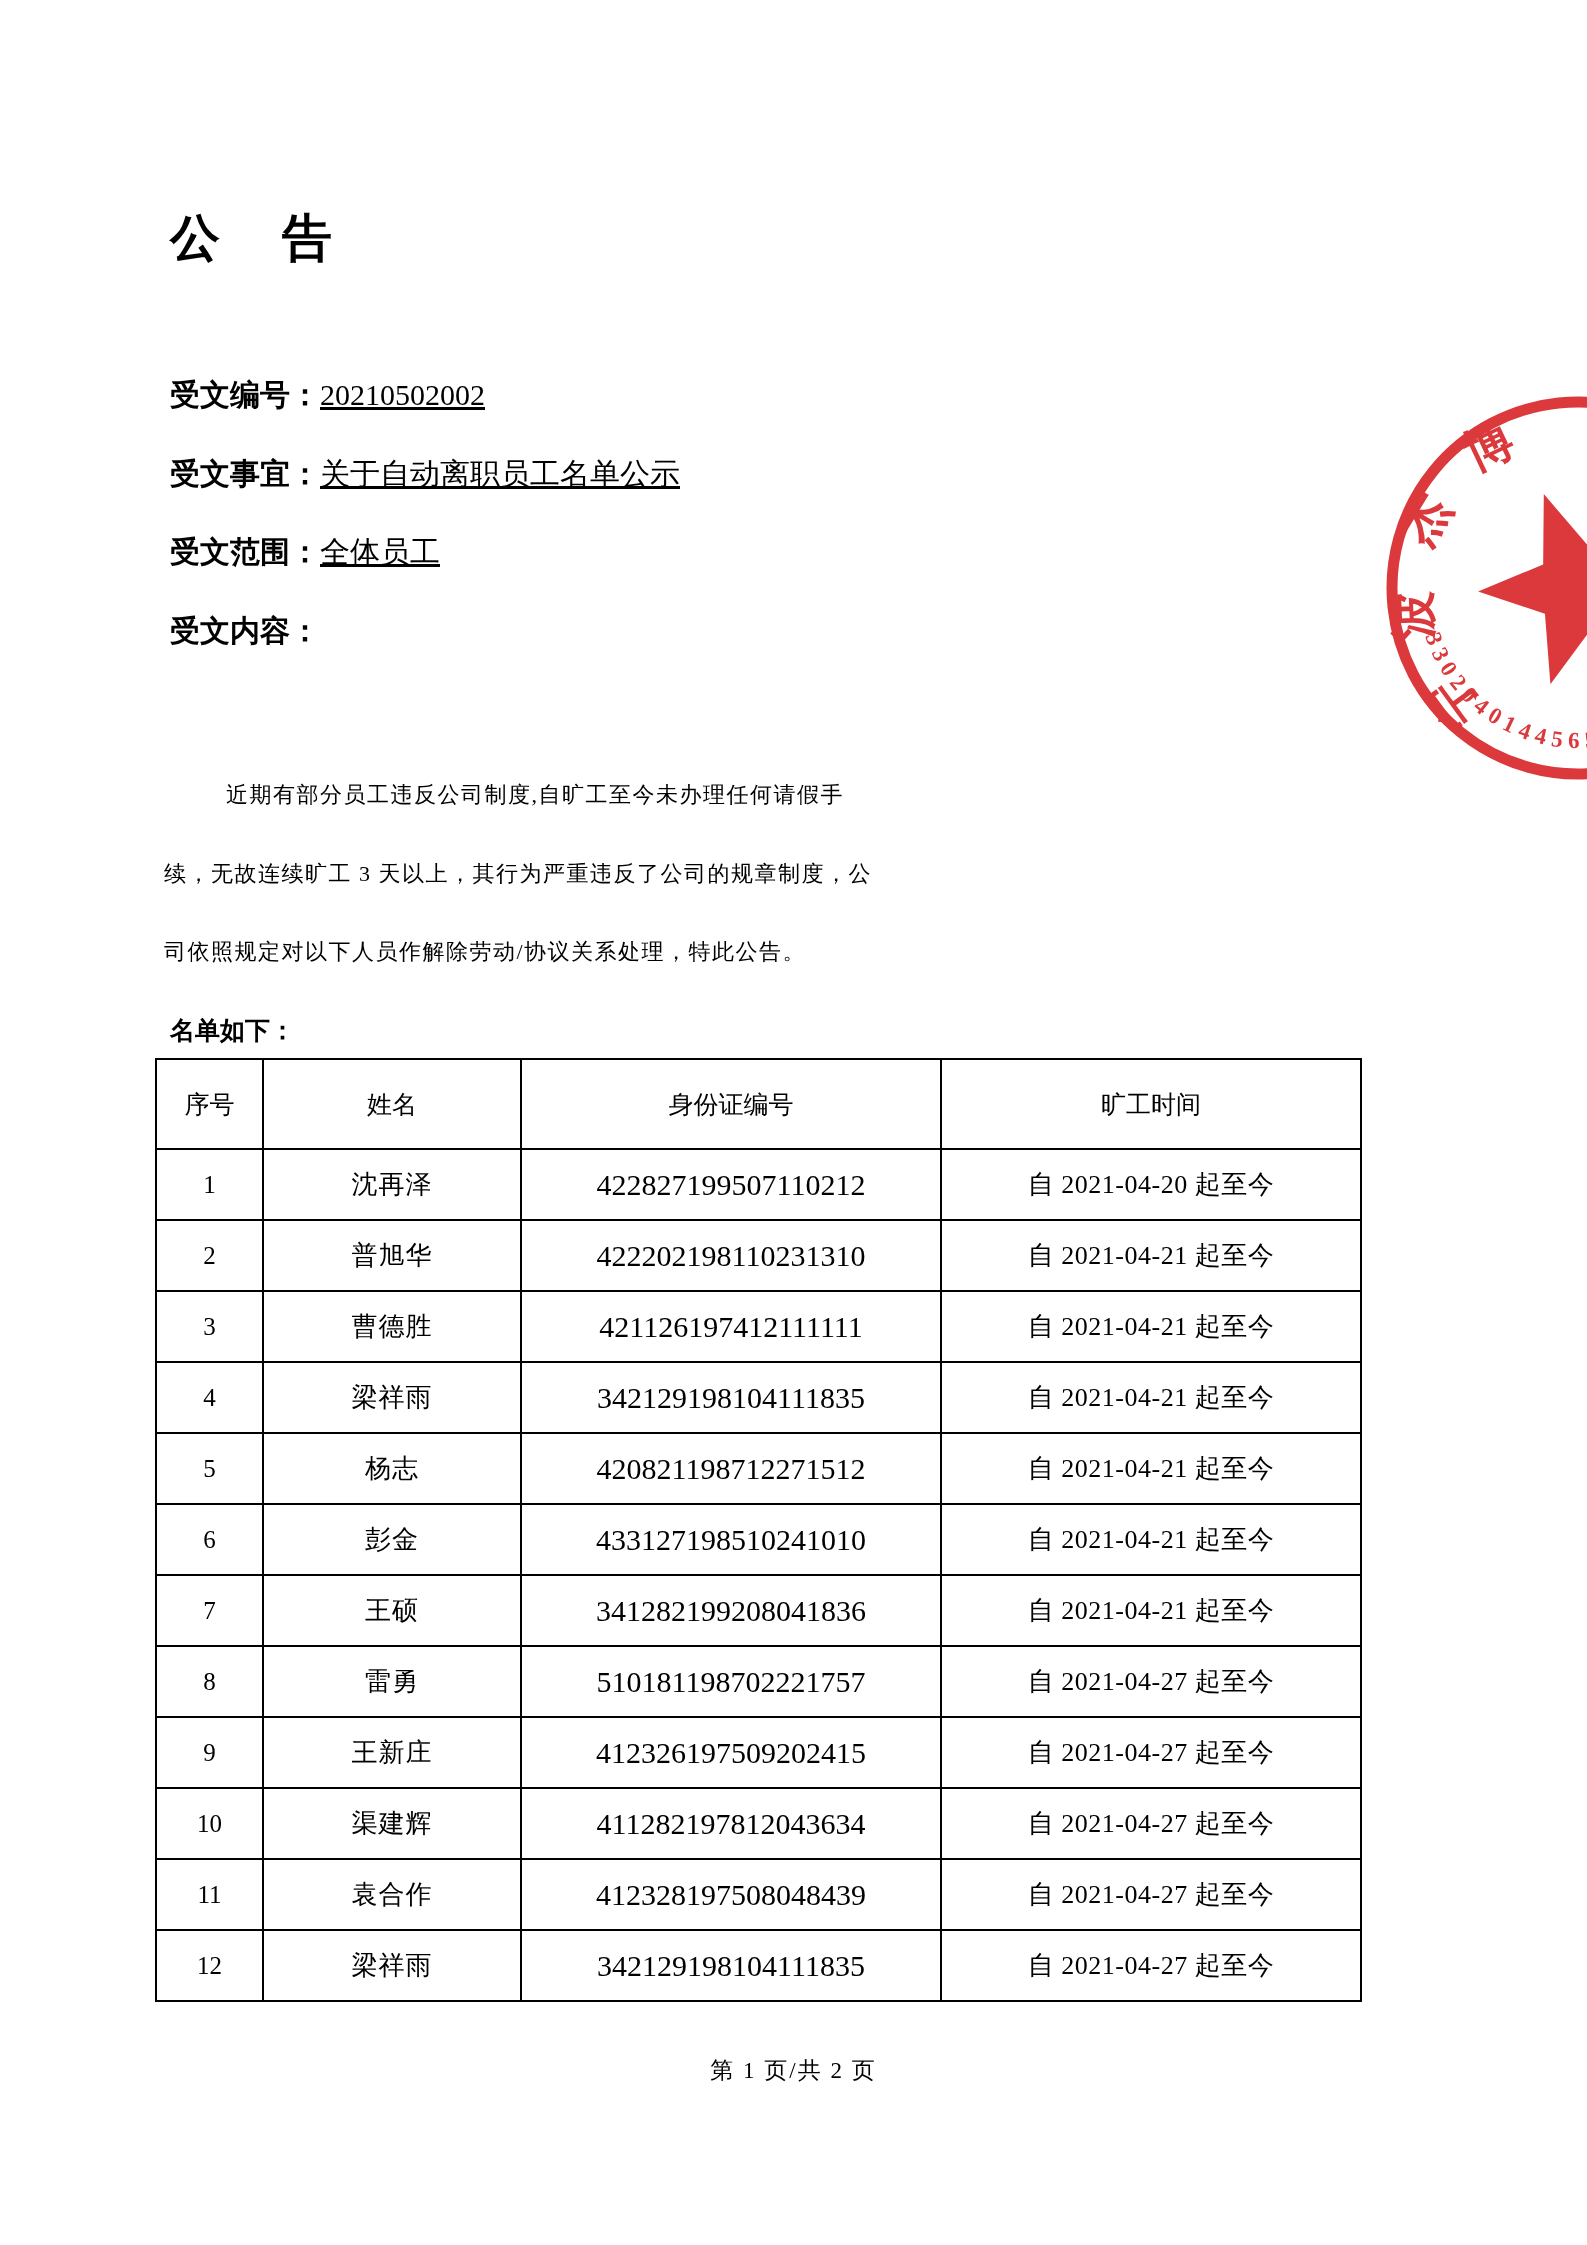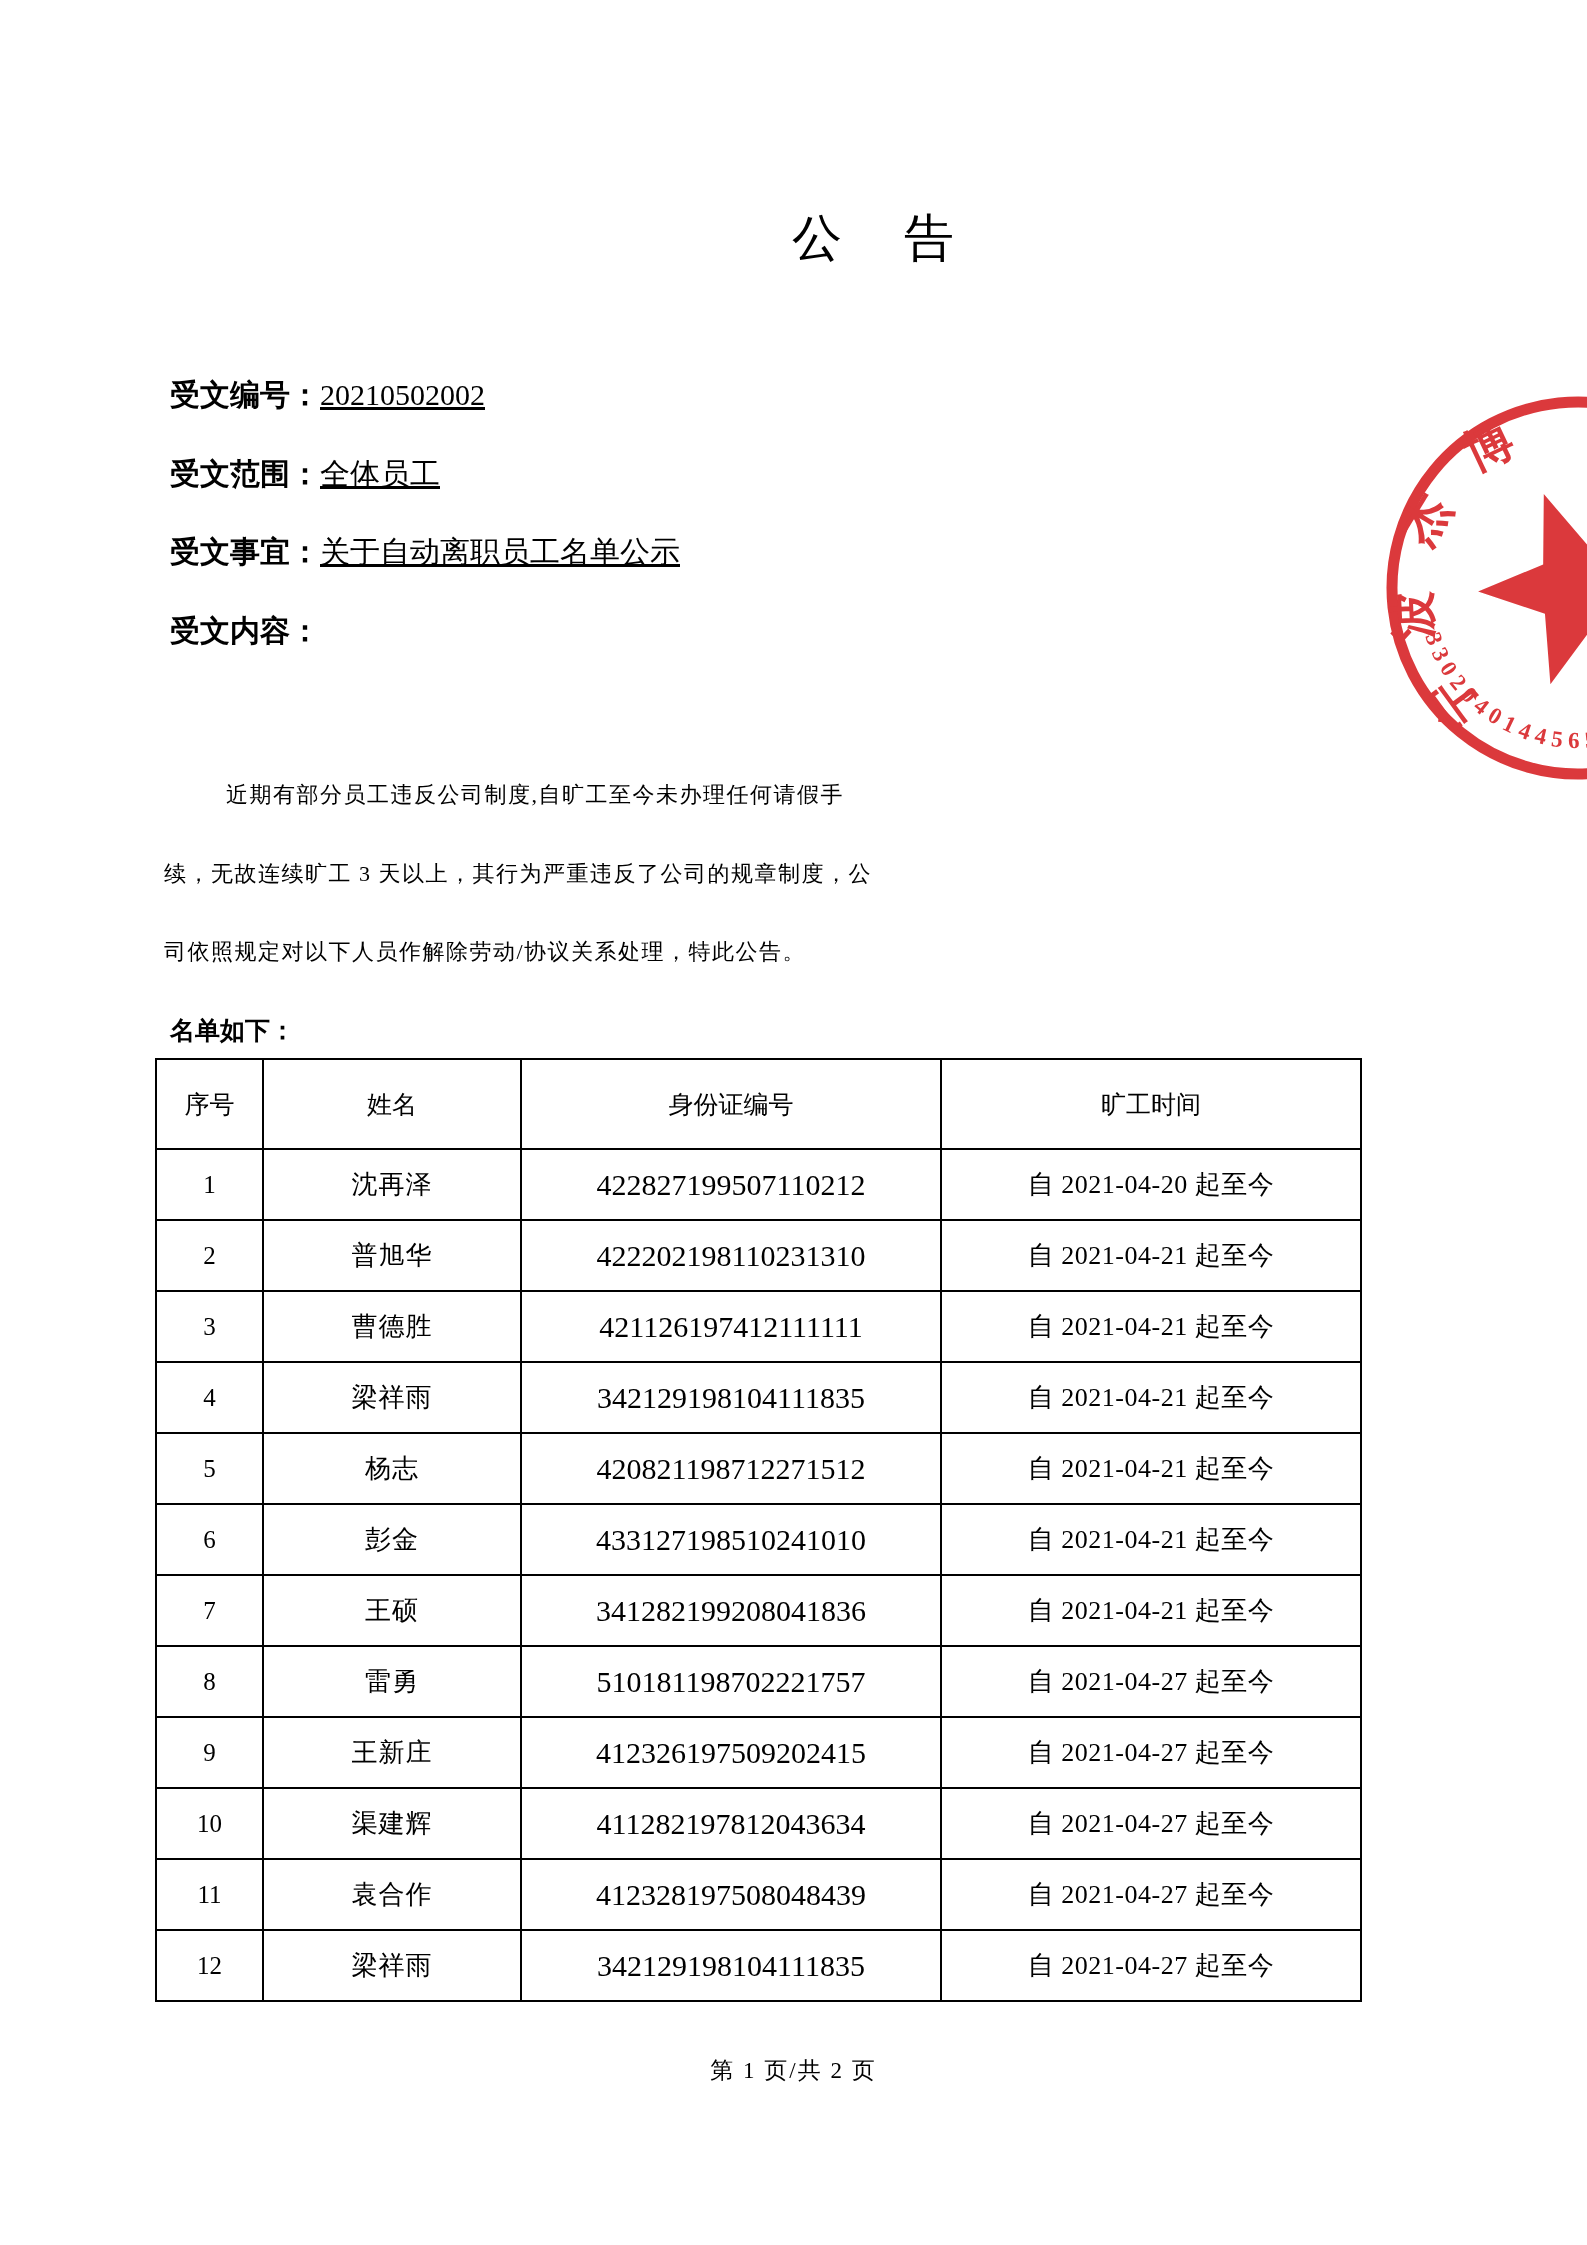--- a/index.html
+++ b/index.html
@@ -9,23 +9,23 @@
     position: relative;
     background: #ffffff;
     overflow: hidden;
     font-family: "Liberation Serif", "DejaVu Serif", serif;
     color: #000;
   }
   .doc-title {
     position: absolute;
     top: 205px; left: 170px;
     width: 790px;
-    text-align: right;
+    text-align: left;
     font-size: 50px;
-    font-weight: normal;
+    font-weight: bold;
     letter-spacing: 6px;
   }
   .fields {
     position: absolute;
     top: 356px; left: 170px;
     width: 900px;
     font-size: 30px;
     line-height: 78.5px;
     white-space: nowrap;
   }
@@ -88,22 +88,22 @@
     opacity: 0.93;
   }
 </style>
 </head>
 <body>
 
 <div class="doc-title">公　告</div>
 
 <div class="fields">
   <div><span class="field-label">受文编号：</span><span class="field-value">20210502002</span></div>
+  <div><span class="field-label">受文事宜：</span><span class="field-value">关于自动离职员工名单公示</span></div>
   <div><span class="field-label">受文范围：</span><span class="field-value">全体员工</span></div>
-  <div><span class="field-label">受文事宜：</span><span class="field-value">关于自动离职员工名单公示</span></div>
   <div><span class="field-label">受文内容：</span><span class="field-value"></span></div>
 </div>
 
 <div class="body-par">
   <div class="body-line indent">近期有部分员工违反公司制度,自旷工至今未办理任何请假手</div>
   <div class="body-line">续，无故连续旷工 3 天以上，其行为严重违反了公司的规章制度，公</div>
   <div class="body-line">司依照规定对以下人员作解除劳动/协议关系处理，特此公告。</div>
 </div>
 
 <div class="list-intro">名单如下：</div>

